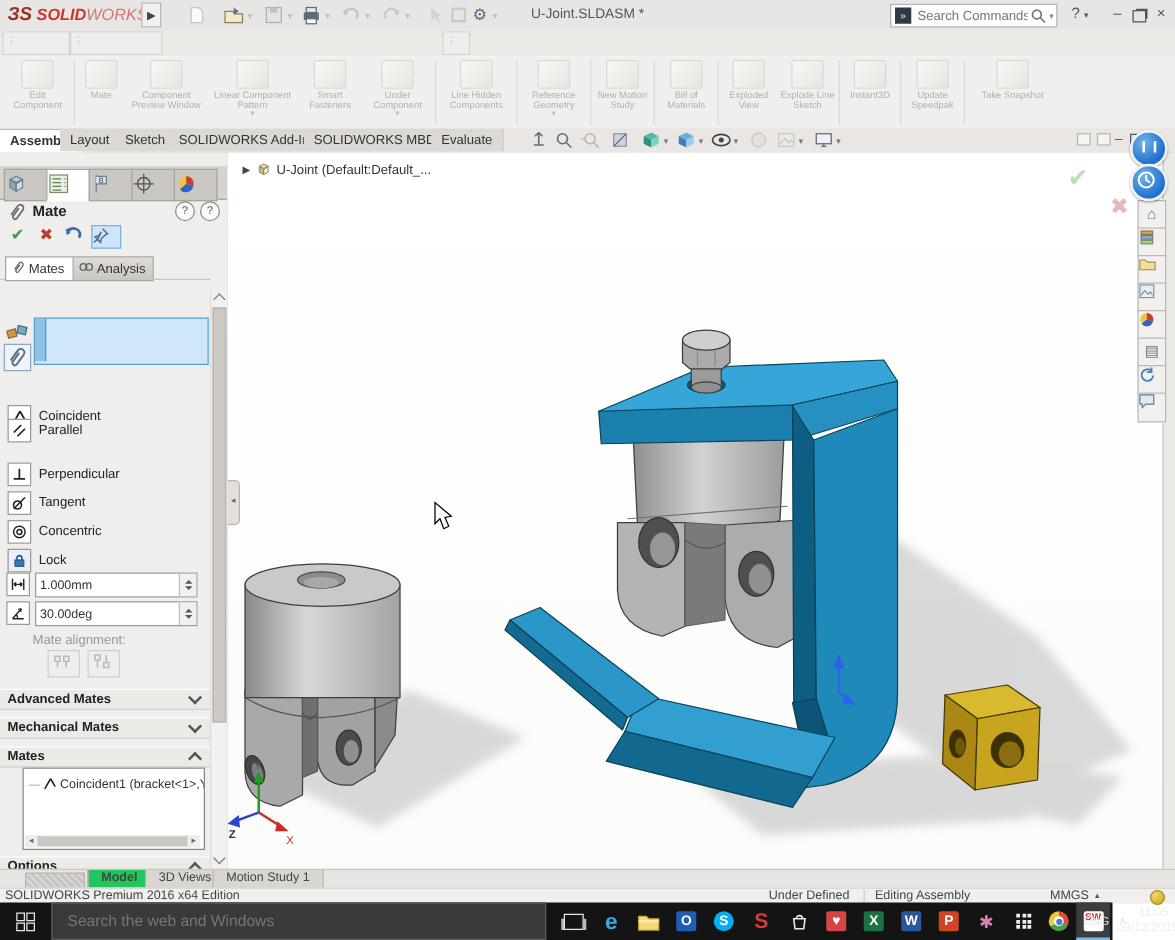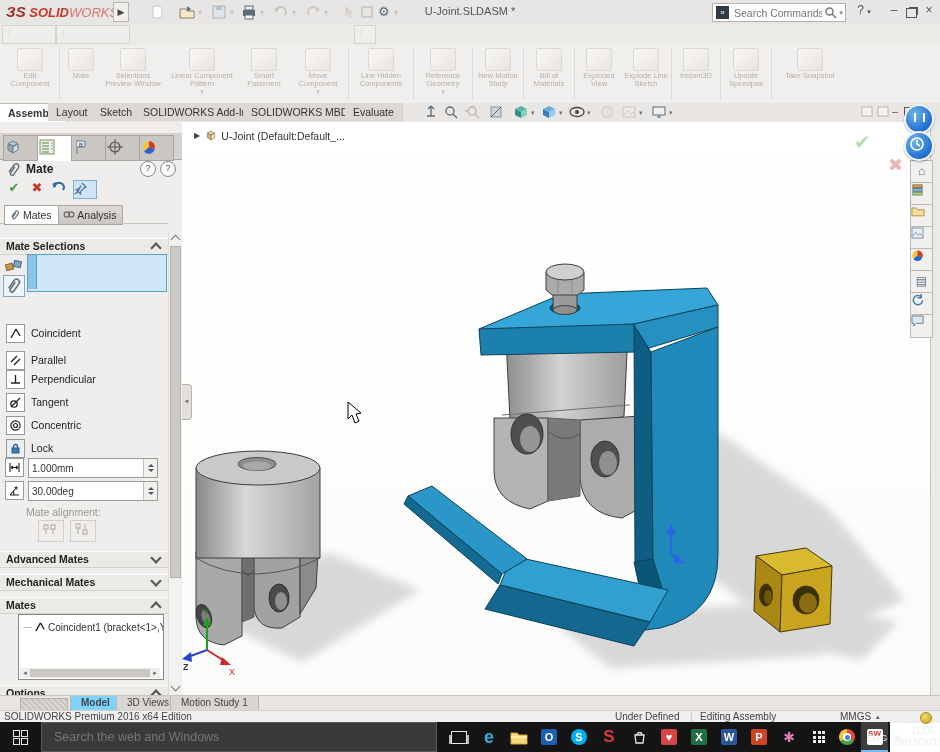--- a/index.html
+++ b/index.html
@@ -68,21 +68,21 @@
   #vsplit{position:absolute;left:0px;top:262px;width:9px;height:34px;background:#e2dfdc;border:1px solid #b8b5b1;border-left:0;border-radius:0 4px 4px 0;color:#666;font-size:7px;line-height:32px;text-align:center;}
   .confirm-ok{position:absolute;left:672px;top:8px;font-size:20px;color:#a9d7a9;opacity:.8;}
   .confirm-x{position:absolute;left:706px;top:32px;font-size:18px;color:#e3a7a3;opacity:.8;}
   
   #rightedge{position:absolute;left:930px;top:122px;width:10px;height:573px;background:#eceae7;border-left:1px solid #c9c6c2;}
   .tptab{position:absolute;left:910px;width:21px;height:22px;background:#f2f0ee;border:1px solid #bcb9b5;text-align:center;line-height:20px;font-size:12px;color:#5f7184;}
   .reccirc{position:absolute;left:904px;width:26px;height:26px;border-radius:50%;background:radial-gradient(circle at 9px 8px,#6fb4e8,#1f6fd0 70%);border:2px solid #eef4fa;box-shadow:0 1px 2px rgba(0,0,0,.35);z-index:60;}
   
   #doctabs{position:absolute;left:0;top:695px;width:940px;height:15px;background:#e7e4e1;border-top:1px solid #c9c6c2;}
   .dtab{position:absolute;top:0;height:14px;line-height:14px;font-size:10px;color:#444;padding:0 10px;background:#d9d6d2;border:1px solid #bbb8b4;border-top:0;}
-  .dtab.active{background:#7dd3fc;font-weight:bold;}
+  .dtab.active{background:#22c55e;font-weight:bold;}
   #statusbar{position:absolute;left:0;top:710px;width:940px;height:12px;background:#f1efed;border-top:1px solid #d5d2ce;font-size:10px;color:#444;}
   .sbitem{position:absolute;top:0px;line-height:12px;}
   
   #taskbar{position:absolute;left:0;top:722px;width:890px;height:30px;background:#141414;}
   #startbtn{position:absolute;left:0;top:0;width:40px;height:30px;display:flex;align-items:center;justify-content:center;}
   .winlogo{display:grid;grid-template-columns:7px 7px;grid-template-rows:7px 7px;gap:1px;}
   .winlogo i{background:transparent;border:1.5px solid #e8e8e8;}
   #tsearch{position:absolute;left:41px;top:0;width:396px;height:30px;background:#3a3a3a;border:1px solid #5a5a5a;box-sizing:border-box;display:flex;align-items:center;}
   #tsearch input{flex:1;background:transparent;border:0;outline:0;color:#9e9e9e;font-size:12.5px;padding-left:12px;font-family:inherit;}
   .tapp{position:absolute;top:0;width:26px;height:30px;display:flex;align-items:center;justify-content:center;font-size:14px;}
@@ -166,34 +166,34 @@
         <span class="ricon"></span>
         <span class="rlab">Edit Component</span>
       </div>
     <div class="rsep"></div>
     <div class="rbtn" style="width:36px">
         <span class="ricon"></span>
         <span class="rlab">Mate</span>
       </div>
     <div class="rbtn" style="width:60px">
         <span class="ricon"></span>
-        <span class="rlab">Selections Preview Window</span>
+        <span class="rlab">Component Preview Window</span>
       </div>
     <div class="rbtn" style="width:70px">
         <span class="ricon"></span>
         <span class="rlab">Linear Component Pattern</span>
         <span class="rcaret">▾</span>
       </div>
     <div class="rbtn" style="width:46px">
         <span class="ricon"></span>
         <span class="rlab">Smart Fasteners</span>
       </div>
     <div class="rbtn" style="width:54px">
         <span class="ricon"></span>
-        <span class="rlab">Move Component</span>
+        <span class="rlab">Under Component</span>
         <span class="rcaret">▾</span>
       </div>
     <div class="rsep"></div>
     <div class="rbtn" style="width:58px">
         <span class="ricon"></span>
         <span class="rlab">Line Hidden Components</span>
       </div>
     <div class="rsep"></div>
     <div class="rbtn" style="width:52px">
         <span class="ricon"></span>
@@ -361,24 +361,20 @@
 
     <div class="subtab" style="left:4px;background:#fff;z-index:2"><svg width="11" height="11" viewBox="0 0 16 16" style="display:inline;vertical-align:-1px">
           <path d="M4,11 L9,4 a2.6,2.6 0 0 1 4.4,2.8 l-5,7 a1.8,1.8 0 0 1 -3,-1.8 l4.6,-6.4" fill="none" stroke="#5d6d7a" stroke-width="1.6"></path>
         </svg> <span>Mates</span></div>
     <div class="subtab" style="left:58px;background:linear-gradient(#dedbd7,#cac7c3);"><svg width="12" height="11" viewBox="0 0 16 14" style="display:inline;vertical-align:-1px">
           <circle cx="5" cy="7" r="3.5" fill="none" stroke="#666" stroke-width="1.5"></circle>
           <circle cx="11" cy="7" r="3.5" fill="none" stroke="#666" stroke-width="1.5"></circle>
         </svg> <span>Analysis</span></div>
     <div class="abs" style="left:0;top:101px;width:168px;border-top:1px solid #c9c6c2"></div>
 
-    <div class="sechead" style="top:116px">
-        <b>Mate Selections</b>
-        <i class="chev up"></i>
-      </div>
     <svg class="abs" style="left:5px;top:136px" width="18" height="16" viewBox="0 0 18 16">
         <rect x="1" y="6" width="7" height="6" fill="#c94" stroke="#864" transform="rotate(-15 4 9)"></rect>
         <rect x="9" y="3" width="7" height="6" fill="#7ab" stroke="#468" transform="rotate(12 12 6)"></rect>
       </svg>
     <div class="abs" style="left:3px;top:153px;width:20px;height:20px;border:1px solid #8aa7c4;background:#eef4fa">
         <svg width="18" height="18" viewBox="0 0 16 16">
           <path d="M4,11 L9,4 a2.6,2.6 0 0 1 4.4,2.8 l-5,7 a1.8,1.8 0 0 1 -3,-1.8 l4.6,-6.4" fill="none" stroke="#5d6d7a" stroke-width="1.4"></path>
         </svg>
       </div>
     <div class="abs" style="left:27px;top:132px;width:138px;height:36px;border:1px solid #55a0d6;background:#cfe7f9">
@@ -386,21 +382,21 @@
     </div>
 
     <div class="mrow" style="top:201px">
         <span class="mico">
           <svg width="13" height="13" viewBox="0 0 13 13">
             <path d="M2,11 L7,2 M7,2 L11,9" stroke="#222" stroke-width="1.4" fill="none"></path>
           </svg>
         </span>
         <span class="mlab">Coincident</span>
       </div>
-    <div class="mrow" style="top:228px">
+    <div class="mrow" style="top:212px">
         <span class="mico">
           <svg width="13" height="13" viewBox="0 0 13 13">
             <path d="M2,8 L8,2 M5,11 L11,5" stroke="#222" stroke-width="1.4" fill="none"></path>
           </svg>
         </span>
         <span class="mlab">Parallel</span>
       </div>
     <div class="mrow" style="top:247px">
         <span class="mico">
           <svg width="13" height="13" viewBox="0 0 13 13">

